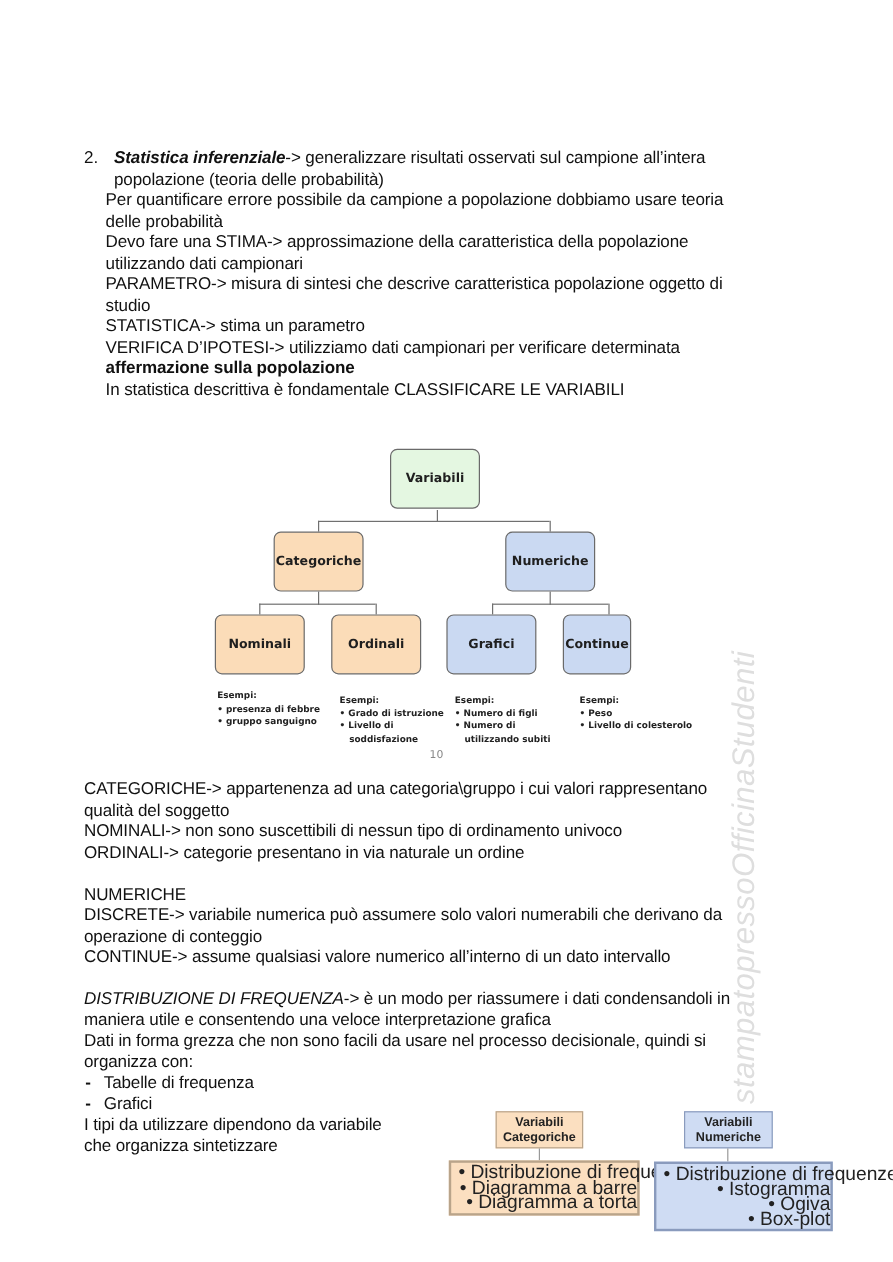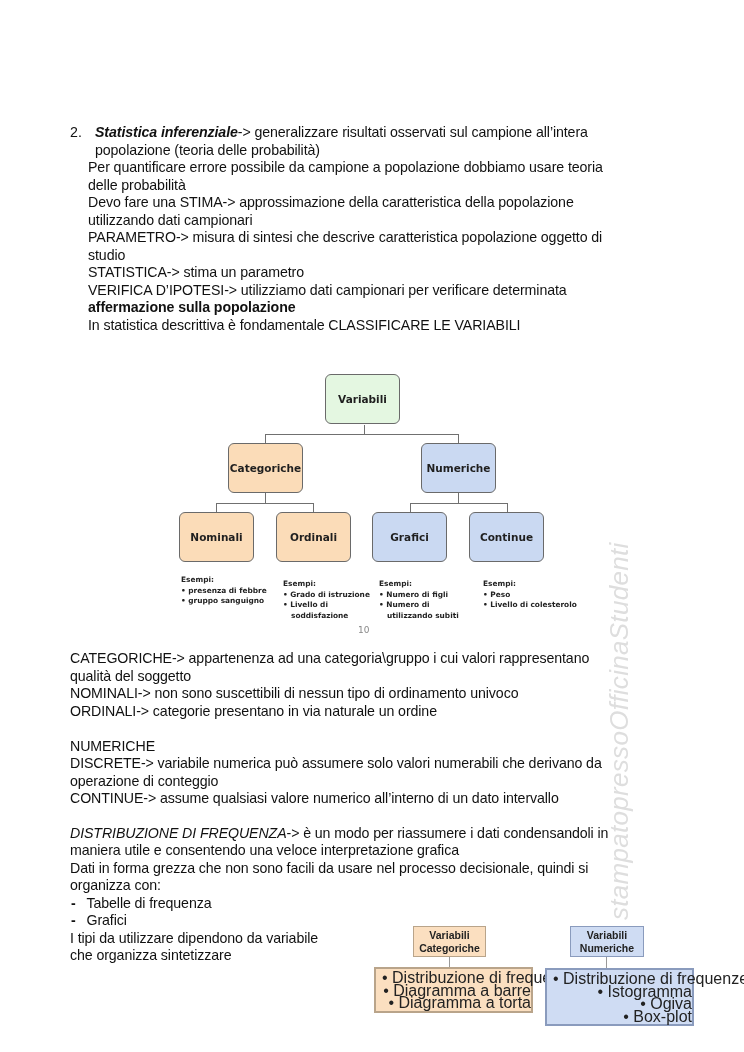--- a/index.html
+++ b/index.html
@@ -77,21 +77,21 @@
     <div class="line" style="left:240px; top:138px; width:1.3px; height:9px;"></div>
     <div class="line" style="left:337px; top:138px; width:1.3px; height:9px;"></div>
 
     <div class="node green" style="left:155px; top:9px; width:75px; height:50px;">Variabili</div>
     <div class="node orange" style="left:58px; top:78px; width:75px; height:50px;">Categoriche</div>
     <div class="node blue" style="left:251px; top:78px; width:75px; height:50px;">Numeriche</div>
 
     <div class="node orange" style="left:106px; top:147px; width:75px; height:50px;">Ordinali</div>
     <div class="node orange" style="left:9px; top:147px; width:75px; height:50px;">Nominali</div>
     <div class="node blue" style="left:202px; top:147px; width:75px; height:50px;">Grafici</div>
-    <div class="node blue" style="left:299px; top:147px; width:75px; height:50px;">Continue</div>
+    <div class="node blue" style="left:299px; top:147px; width:57px; height:50px;">Continue</div>
 
     <div class="ex" style="left:11px; top:210px;">
       <span class="bl">Esempi:</span>
       <span class="bl">• presenza di febbre</span>
       <span class="bl">• gruppo sanguigno</span>
     </div>
     <div class="ex" style="left:113px; top:214px;">
       <span class="bl">Esempi:</span>
       <span class="bl">• Grado di istruzione</span>
       <span class="bl">• Livello di</span>

